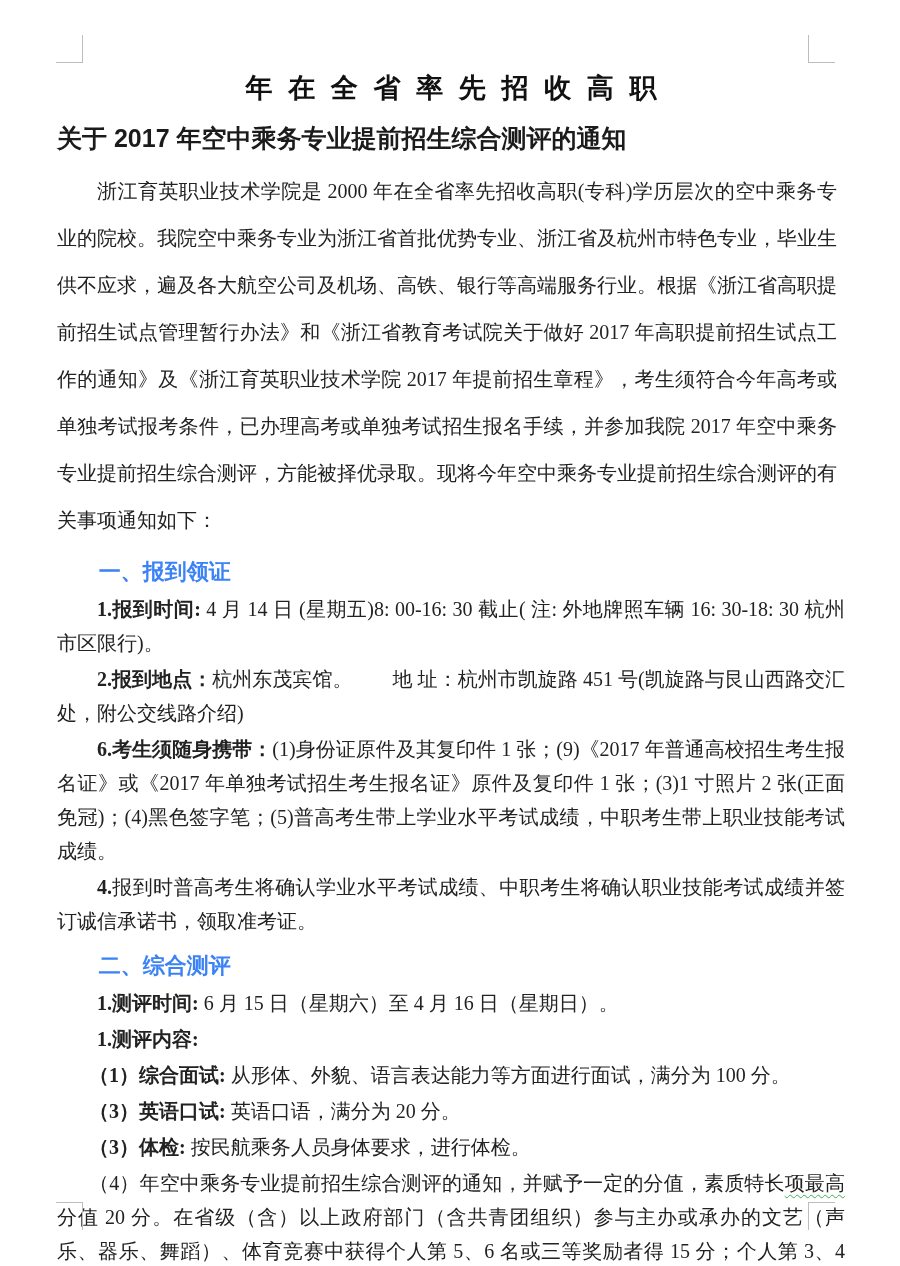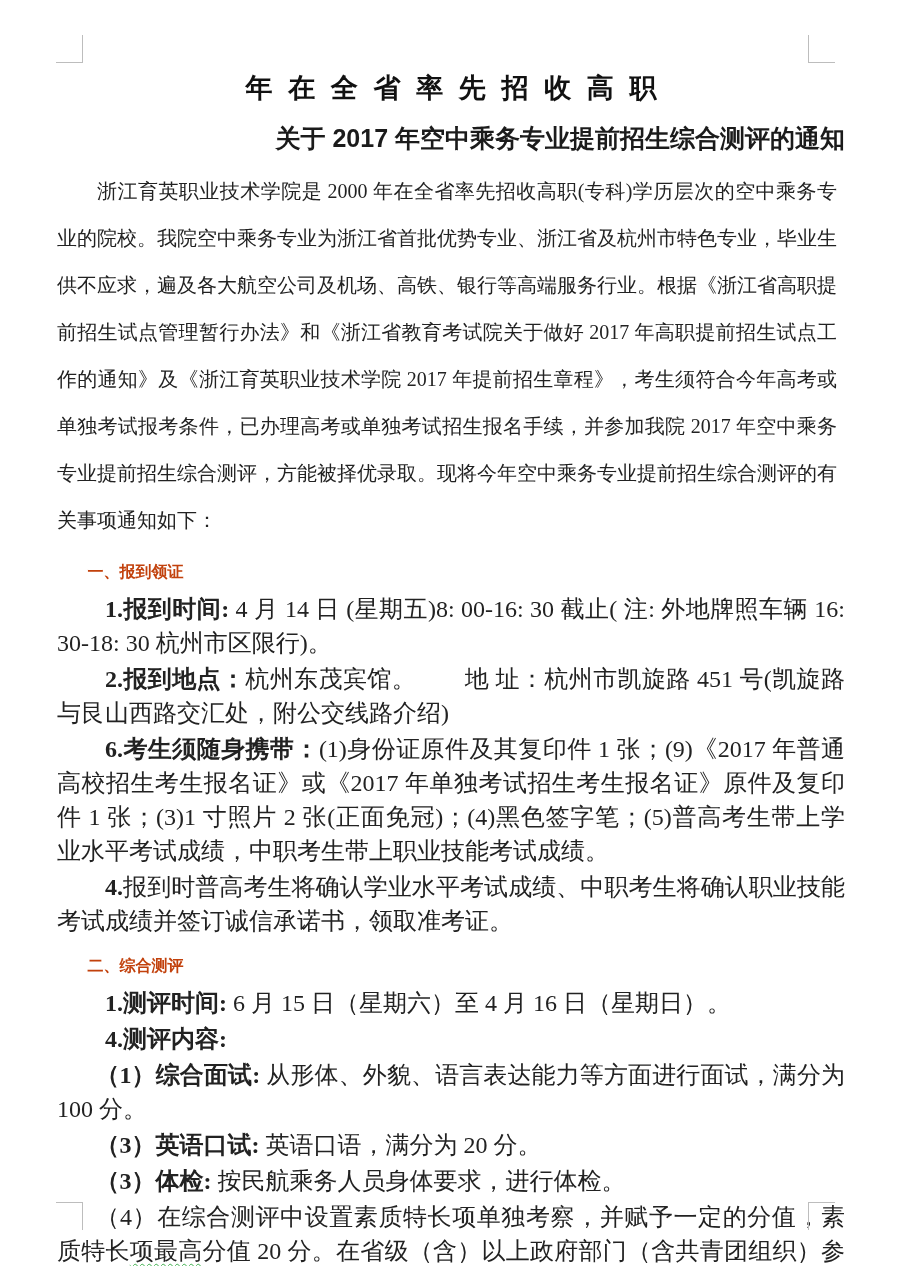--- a/index.html
+++ b/index.html
@@ -19,46 +19,46 @@
     font-size: 27px;
     font-weight: bold;
     letter-spacing: 0.58em;
     text-indent: 0.58em;
     line-height: 36px;
     color: #111111;
     font-family: "Liberation Serif", "DejaVu Serif", serif;
   }
   .doc-subtitle {
     margin: 14px 0 0 0;
-    text-align: right;
+    text-align: left;
     font-size: 25px;
     font-weight: bold;
     line-height: 36px;
     color: #1b1b1b;
     font-family: "Liberation Sans", "DejaVu Sans", sans-serif;
   }
   .intro {
     margin: 12px 8px 0 0;
     font-size: 20px;
     line-height: 47px;
     text-align: justify;
     text-indent: 2em;
   }
   .sec-heading {
     margin: 10px 0 0 0;
-    font-size: 16px;
+    font-size: 22px;
     font-weight: bold;
     line-height: 36px;
     text-indent: 1.9em;
-    color: #c2410c;
+    color: #3b82f6;
     font-family: "Liberation Sans", "DejaVu Sans", sans-serif;
   }
   .item {
     margin: 2px 0 0 0;
-    font-size: 24px;
+    font-size: 20px;
     line-height: 34px;
     text-align: justify;
     text-indent: 2em;
   }
   .item.sub { text-indent: 1.6em; }
   .label { font-weight: bold; }
   .label.regular { font-weight: normal; }
   .squiggle {
     text-decoration-line: underline;
     text-decoration-style: wavy;
@@ -97,23 +97,23 @@
   <p class="item"><span class="label">2.报到地点：</span><span>杭州东茂宾馆。　　地 址：杭州市凯旋路 451 号(凯旋路与艮山西路交汇处，附公交线路介绍)</span></p>
 
   <p class="item"><span class="label">6.考生须随身携带：</span><span>(1)身份证原件及其复印件 1 张；(9)《2017 年普通高校招生考生报名证》或《2017 年单独考试招生考生报名证》原件及复印件 1 张；(3)1 寸照片 2 张(正面免冠)；(4)黑色签字笔；(5)普高考生带上学业水平考试成绩，中职考生带上职业技能考试成绩。</span></p>
 
   <p class="item"><span class="label">4.</span><span>报到时普高考生将确认学业水平考试成绩、中职考生将确认职业技能考试成绩并签订诚信承诺书，领取准考证。</span></p>
 
   <h3 class="sec-heading">二、综合测评</h3>
 
   <p class="item"><span class="label">1.测评时间:</span><span> 6 月 15 日（星期六）至 4 月 16 日（星期日）。</span></p>
 
-  <p class="item"><span class="label">4.测评内容:</span><span></span></p>
+  <p class="item"><span class="label">1.测评内容:</span><span></span></p>
 
   <p class="item sub"><span class="label">（1）综合面试:</span><span> 从形体、外貌、语言表达能力等方面进行面试，满分为 100 分。</span></p>
 
   <p class="item sub"><span class="label">（3）英语口试:</span><span> 英语口语，满分为 20 分。</span></p>
 
   <p class="item sub"><span class="label">（3）体检:</span><span> 按民航乘务人员身体要求，进行体检。</span></p>
 
-  <p class="item sub"><span class="label regular">（4）</span><span>在综合测评中设置素质特长项单独考察，并赋予一定的分值，素质特长</span><span class="squiggle">项最高</span><span>分值 20 分。在省级（含）以上政府部门（含共青团组织）参与主办或承办的文艺（声乐、器乐、舞蹈）、体育竞赛中获得个人第 5、6 名或三等奖励者得 15 分；个人第 3、4 名或二等奖励者得 18 分；个人第 1、2 名或一等奖励者（含国家二级运动员及以上）得 20 分。在地市级政府部门（含共青团组织）参与主办或承办的文艺（声乐、器乐、</span></p>
+  <p class="item sub"><span class="label regular">（4）</span><span>年空中乘务专业提前招生综合测评的通知，并赋予一定的分值，素质特长</span><span class="squiggle">项最高</span><span>分值 20 分。在省级（含）以上政府部门（含共青团组织）参与主办或承办的文艺（声乐、器乐、舞蹈）、体育竞赛中获得个人第 5、6 名或三等奖励者得 15 分；个人第 3、4 名或二等奖励者得 18 分；个人第 1、2 名或一等奖励者（含国家二级运动员及以上）得 20 分。在地市级政府部门（含共青团组织）参与主办或承办的文艺（声乐、器乐、</span></p>
 
 </div>
 
 </body></html>

